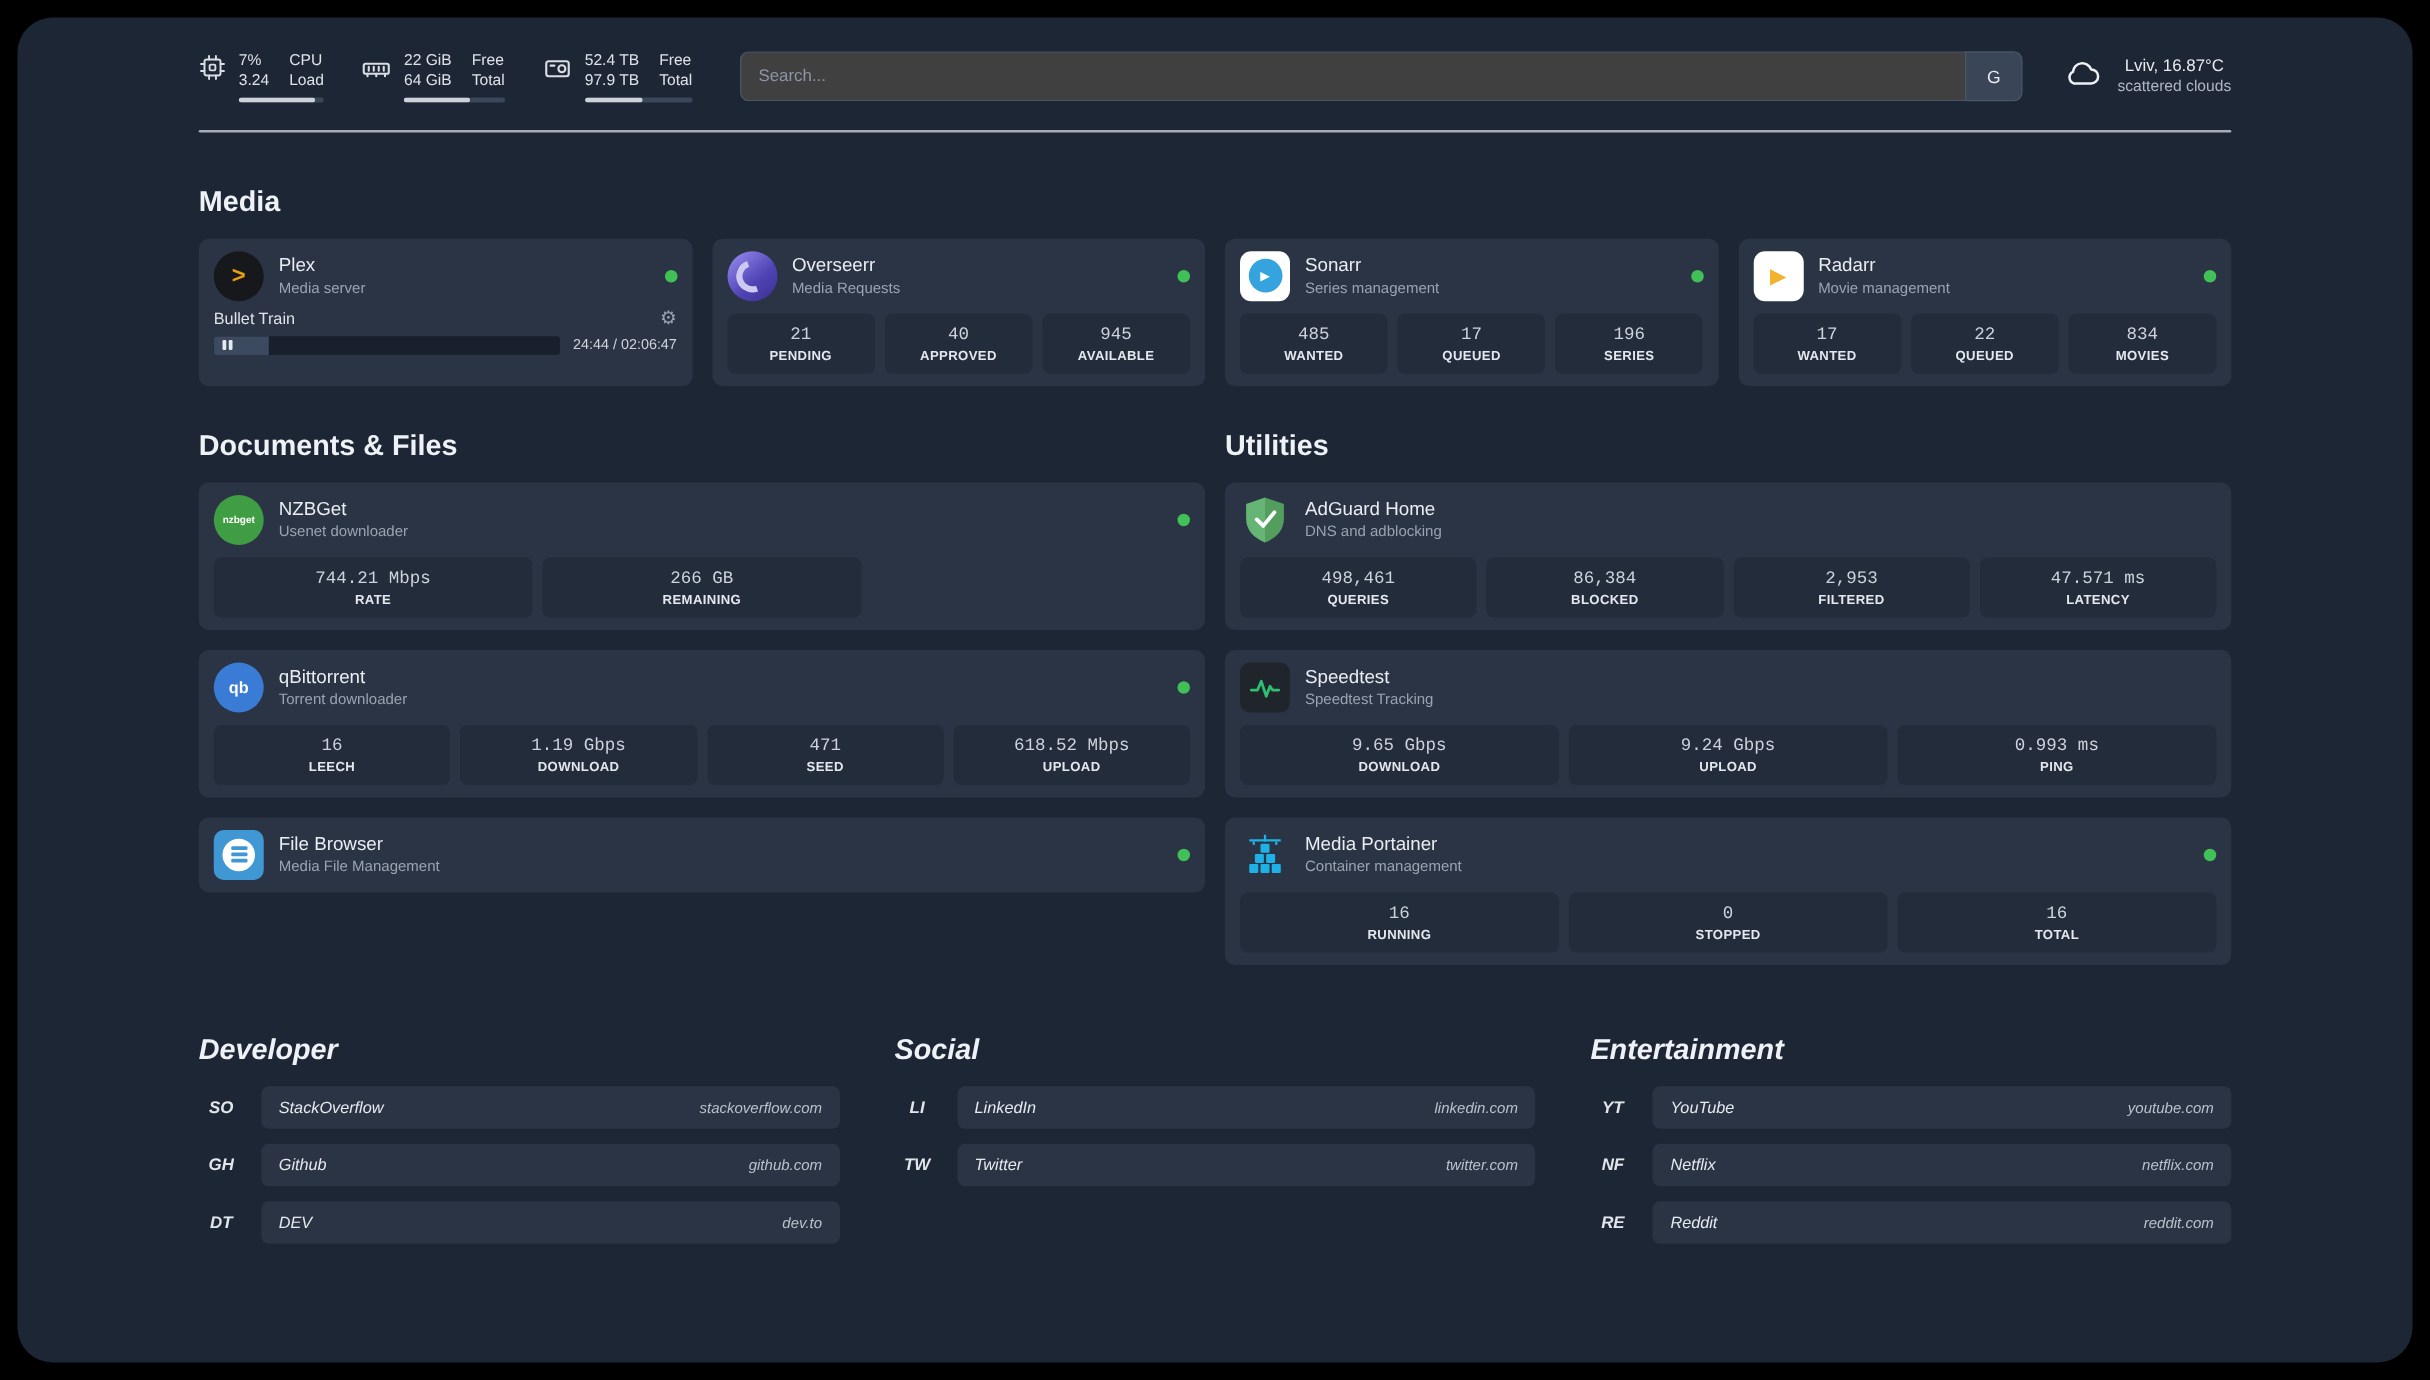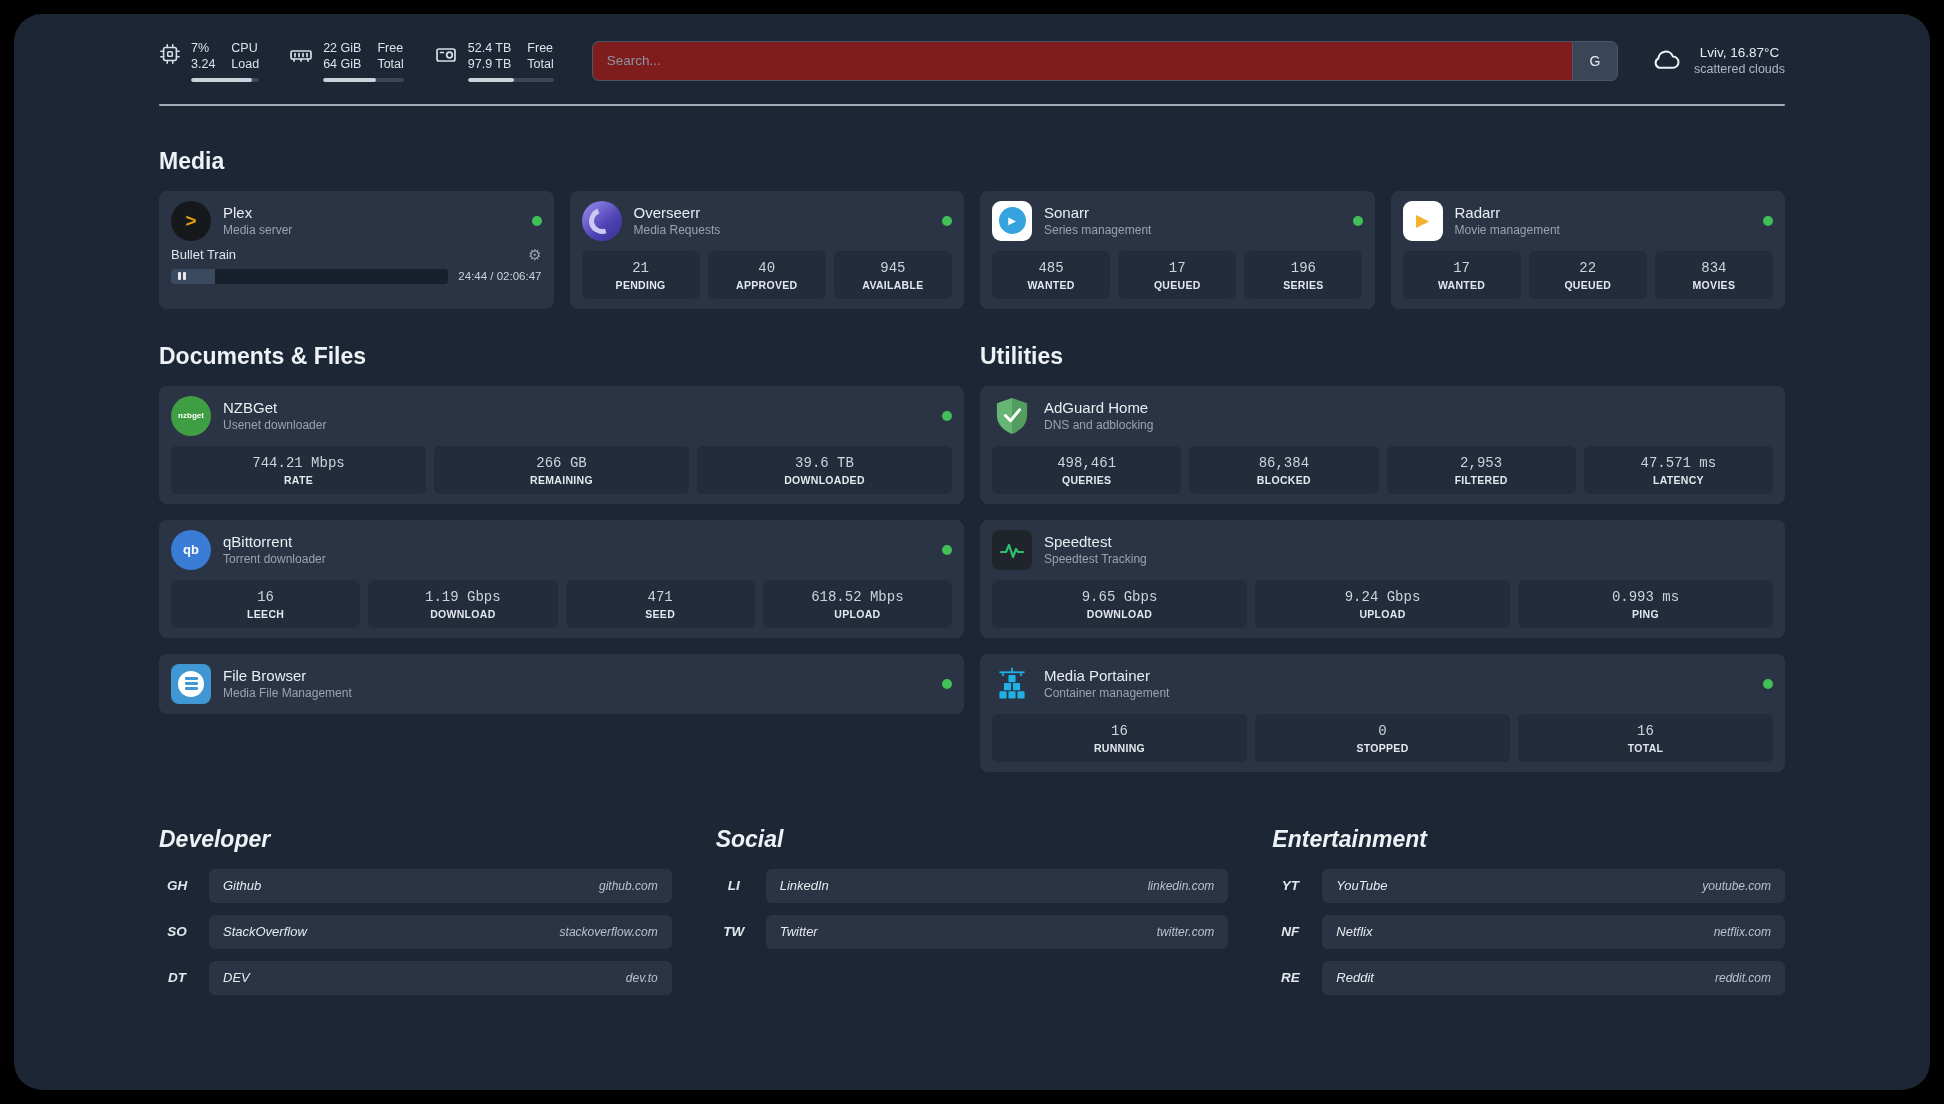--- a/index.html
+++ b/index.html
@@ -11,21 +11,21 @@
   
   .topbar { display:flex; align-items:center; gap:30px; }
   .sys { display:flex; align-items:flex-start; gap:10px; }
   .sys .sicon { margin-top:3px; display:flex; }
   .sys-grid { display:grid; grid-template-columns:auto auto; column-gap:16px; font-size:12.5px; line-height:1.3; color:#dde2e9; }
   .sys-grid .col div { white-space:nowrap; }
   .bar { margin-top:5px; height:4px; background:#3a4659; border-radius:2px; overflow:hidden; }
   .bar i { display:block; height:100%; background:#ccd2da; border-radius:2px; }
 
   .search { flex:1; display:flex; margin-left:8px; }
-  .search input { flex:1; height:40px; background:#7f1d1d; border:1px solid #4b5668; border-right:none; border-radius:7px 0 0 7px; padding:0 14px; color:#e7ebf0; font-size:13.5px; outline:none; font-family:inherit; }
+  .search input { flex:1; height:40px; background:#404040; border:1px solid #4b5668; border-right:none; border-radius:7px 0 0 7px; padding:0 14px; color:#e7ebf0; font-size:13.5px; outline:none; font-family:inherit; }
   .search input::placeholder { color:#8b95a5; }
   .search .prov { width:46px; height:40px; background:#3a4557; border:1px solid #4b5668; border-radius:0 7px 7px 0; display:flex; align-items:center; justify-content:center; font-size:14px; color:#e7ebf0; cursor:pointer; }
 
   .weather { display:flex; align-items:center; gap:10px;text-align:center; }
   .weather .loc { font-size:13.5px; }
   .weather .cond { font-size:12.5px; color:#aeb6c3; margin-top:2px; }
 
   .divider { height:2px; background:#c9cfd8; opacity:.8; margin-top:22px; border-radius:1px; }
 
   
@@ -323,24 +323,20 @@
             </div>
             <div class="tiles cols-3">
               <div class="tile">
                 <div class="tile-val">744.21 Mbps</div>
                 <div class="tile-lab">RATE</div>
               </div>
               <div class="tile">
                 <div class="tile-val">266 GB</div>
                 <div class="tile-lab">REMAINING</div>
               </div>
-              <div class="tile">
-                <div class="tile-val">39.6 TB</div>
-                <div class="tile-lab">DOWNLOADED</div>
-              </div>
             </div>
           </div>
 
           <div class="card">
             <div class="card-head">
               <div class="app-icon ic-qbit">
                   <span>qb</span>
                 </div>
               <div class="app-text">
                 <div class="app-name">qBittorrent</div>
@@ -499,31 +495,31 @@
 
         </div>
       </div>
     </div>
 
     <div class="bookmarks">
 
       <div class="bm-col">
         <div class="h-section bm-head">Developer</div>
         <div class="bm-row">
+          <div class="bm-abbr">SO</div>
+          <div class="bm-pill">
+            <span class="bm-name">StackOverflow</span>
+            <span class="bm-url">stackoverflow.com</span>
+          </div>
+        </div>
+        <div class="bm-row">
           <div class="bm-abbr">GH</div>
           <div class="bm-pill">
             <span class="bm-name">Github</span>
             <span class="bm-url">github.com</span>
-          </div>
-        </div>
-        <div class="bm-row">
-          <div class="bm-abbr">SO</div>
-          <div class="bm-pill">
-            <span class="bm-name">StackOverflow</span>
-            <span class="bm-url">stackoverflow.com</span>
           </div>
         </div>
         <div class="bm-row">
           <div class="bm-abbr">DT</div>
           <div class="bm-pill">
             <span class="bm-name">DEV</span>
             <span class="bm-url">dev.to</span>
           </div>
         </div>
       </div>

